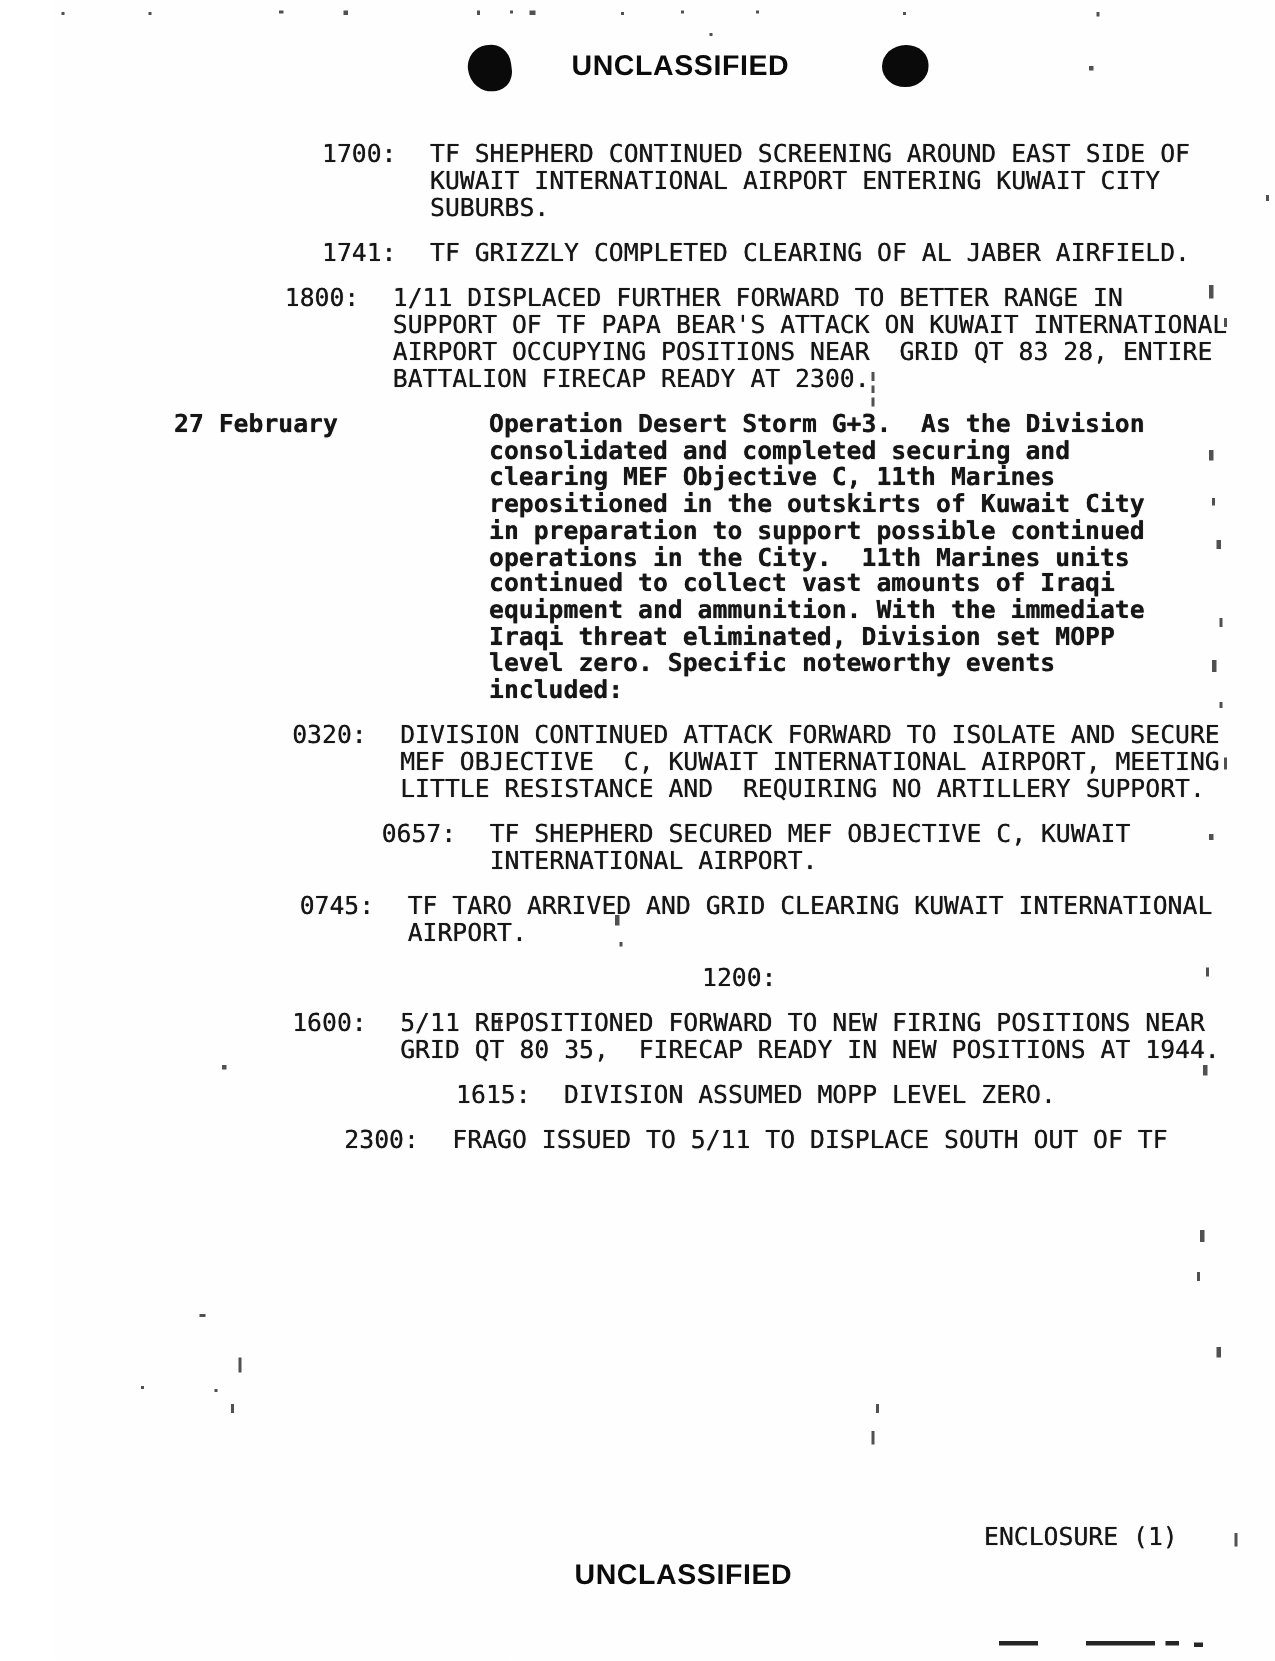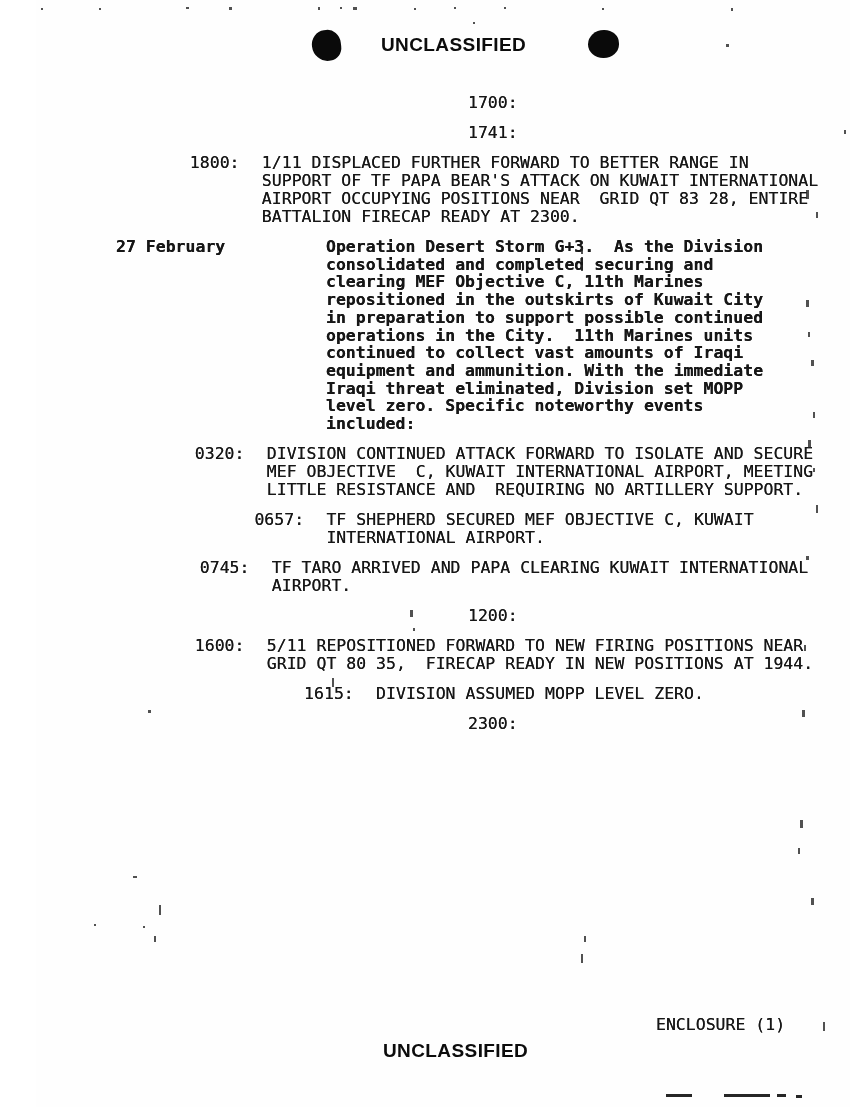--- a/index.html
+++ b/index.html
@@ -44,24 +44,28 @@
 <div class="page">
 
   <span class="redaction-dot dot-left"></span>
   <span class="classification header-classification">UNCLASSIFIED</span>
   <span class="redaction-dot dot-right"></span>
 
   <div class="content">
     <div id="entries-top">
   <div class="entry">
     <span class="entry-time">1700:</span>
+    <span class="entry-text">TF SHEPHERD CONTINUED SCREENING AROUND EAST SIDE OF
+KUWAIT INTERNATIONAL AIRPORT ENTERING KUWAIT CITY
+SUBURBS.</span>
   </div>
 
   <div class="entry">
     <span class="entry-time">1741:</span>
+    <span class="entry-text">TF GRIZZLY COMPLETED CLEARING OF AL JABER AIRFIELD.</span>
   </div>
 
   <div class="entry">
     <span class="entry-time">1800:</span>
     <span class="entry-text">1/11 DISPLACED FURTHER FORWARD TO BETTER RANGE IN
 SUPPORT OF TF PAPA BEAR'S ATTACK ON KUWAIT INTERNATIONAL
 AIRPORT OCCUPYING POSITIONS NEAR  GRID QT 83 28, ENTIRE
 BATTALION FIRECAP READY AT 2300.</span>
   </div>
 </div>
@@ -90,21 +94,21 @@
   </div>
 
   <div class="entry">
     <span class="entry-time">0657:</span>
     <span class="entry-text">TF SHEPHERD SECURED MEF OBJECTIVE C, KUWAIT
 INTERNATIONAL AIRPORT.</span>
   </div>
 
   <div class="entry">
     <span class="entry-time">0745:</span>
-    <span class="entry-text">TF TARO ARRIVED AND PAPA CLEARING KUWAIT INTERNATIONAL
+    <span class="entry-text">TF TARO ARRIVED AND GRID CLEARING KUWAIT INTERNATIONAL
 AIRPORT.</span>
   </div>
 
 
 
   <div class="entry">
     <span class="entry-time">1200:</span>
   </div>
 
 
@@ -114,20 +118,21 @@
 GRID QT 80 35,  FIRECAP READY IN NEW POSITIONS AT 1944.</span>
   </div>
 
   <div class="entry">
     <span class="entry-time">1615:</span>
     <span class="entry-text">DIVISION ASSUMED MOPP LEVEL ZERO.</span>
   </div>
 
   <div class="entry">
     <span class="entry-time">2300:</span>
+    <span class="entry-text">FRAGO ISSUED TO 5/11 TO DISPLACE SOUTH OUT OF TF</span>
   </div>
 </div>
   </div>
 
   <div class="enclosure">ENCLOSURE (1)</div>
   <span class="classification footer-classification">UNCLASSIFIED</span>
 
   <i class="artifact" style="left:845px;top:90px;width:2px;height:34px;background:#777;"></i>
   <i class="artifact" style="left:845px;top:130px;width:2px;height:38px;background:#777;"></i>
   <i class="artifact" style="left:847px;top:278px;width:1px;height:272px;background:#b3b3b3;"></i>

